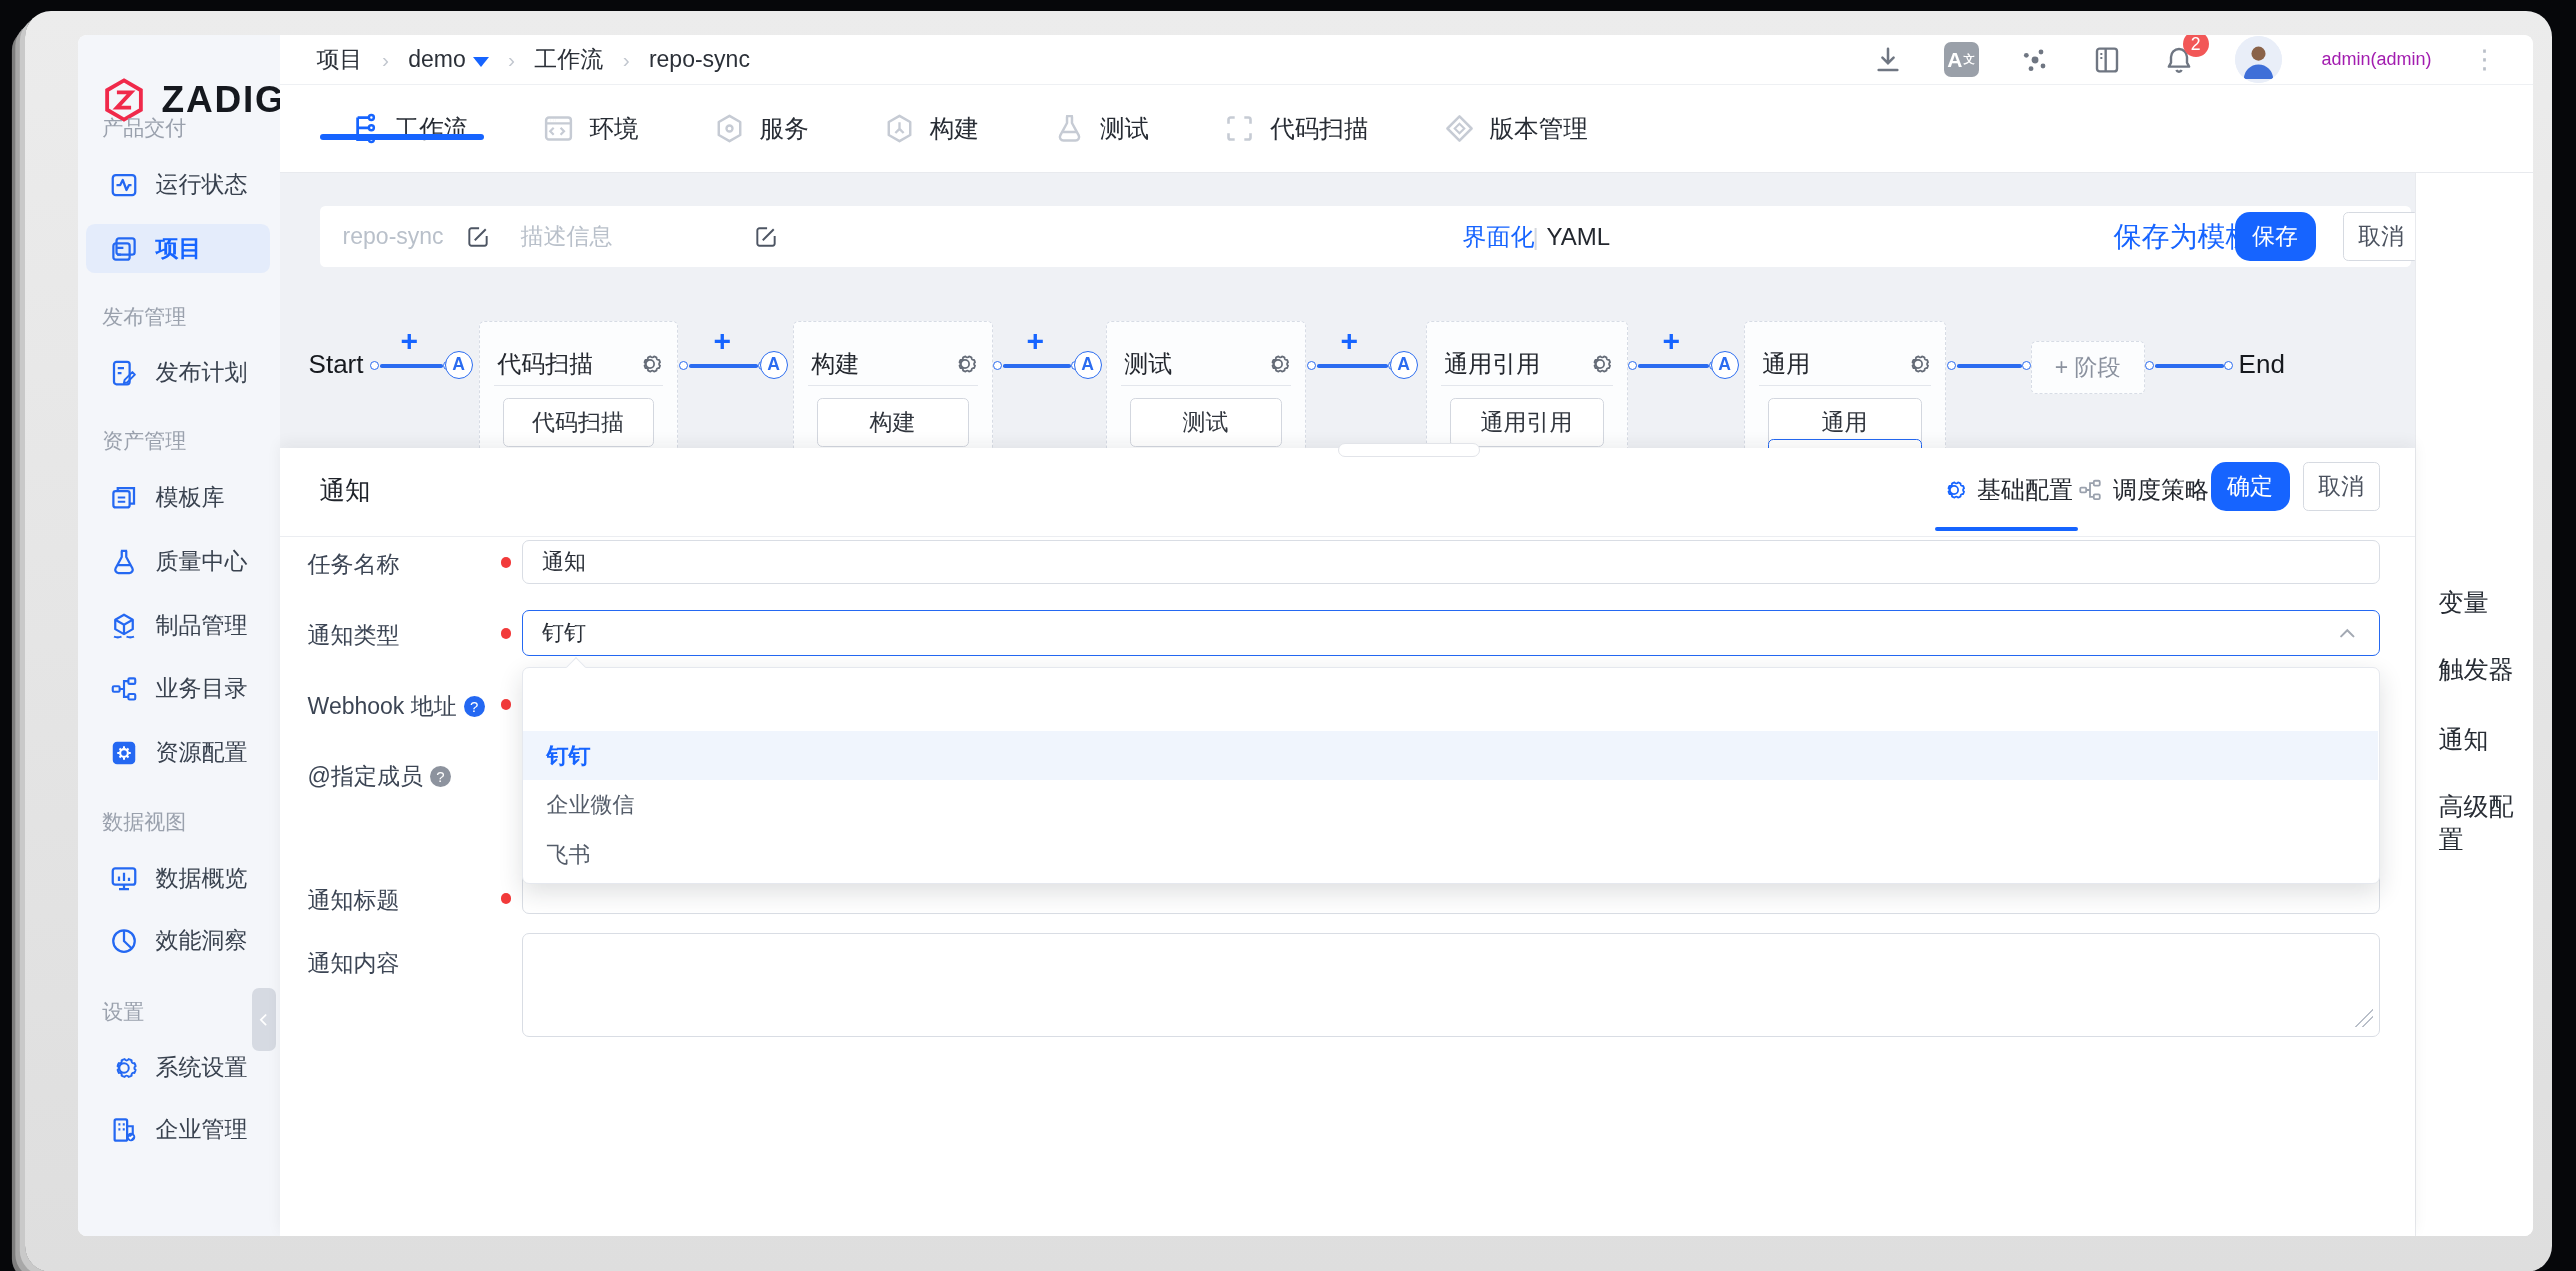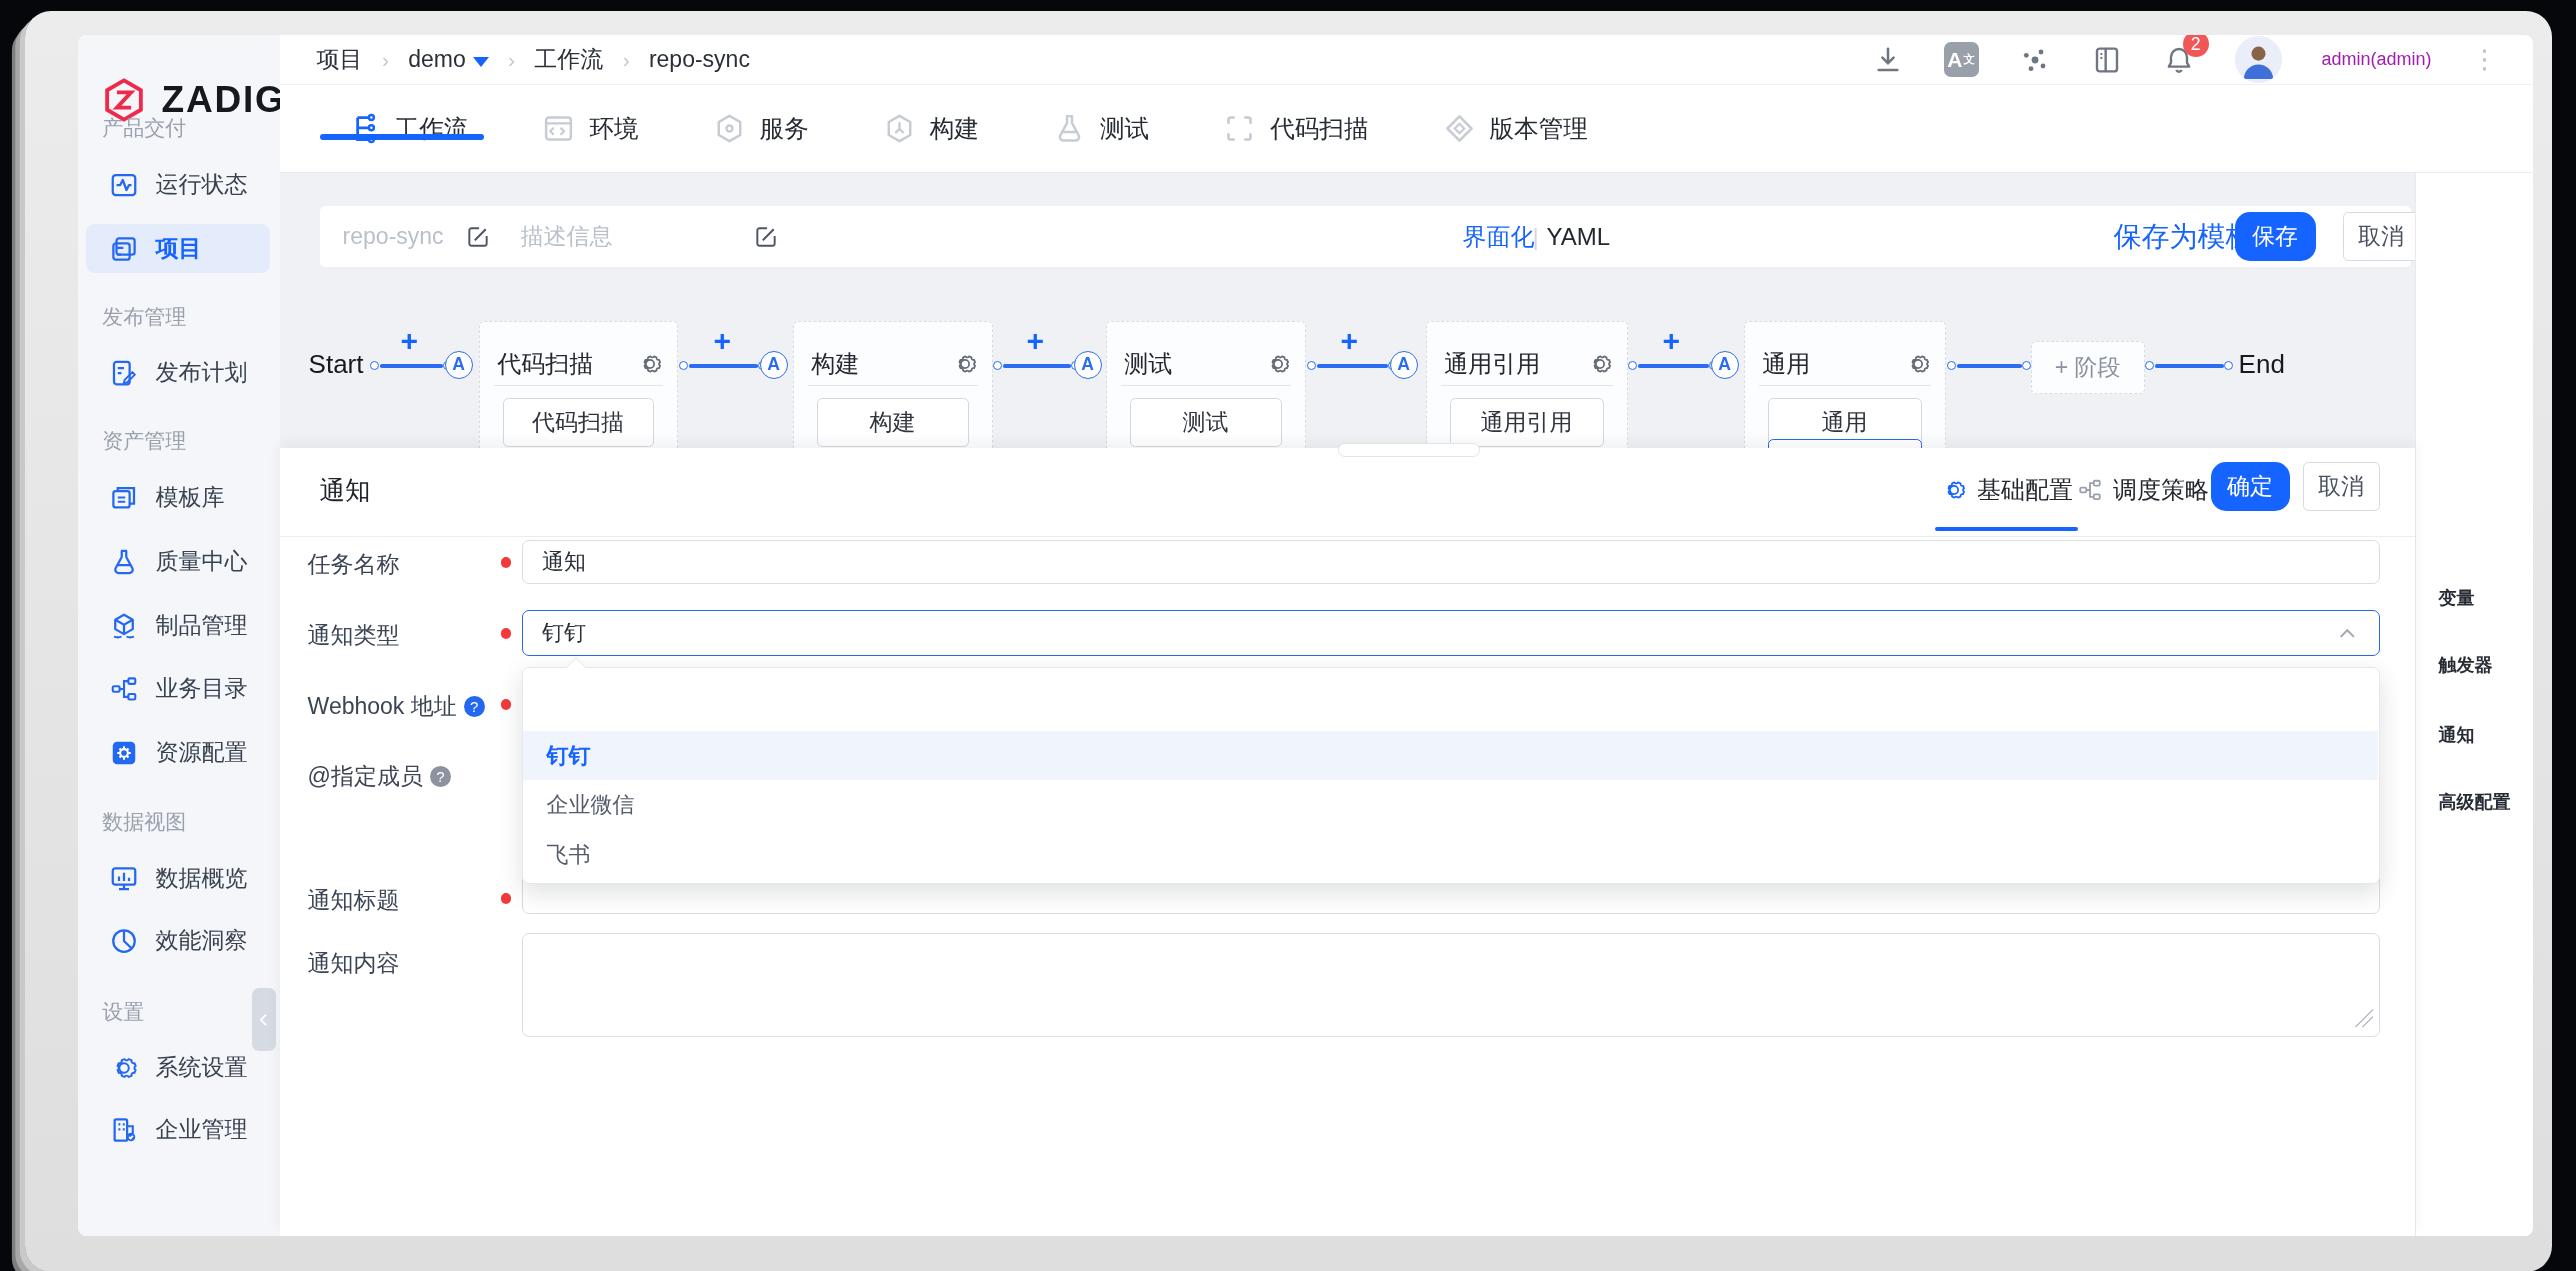--- a/index.html
+++ b/index.html
@@ -55,21 +55,21 @@
   .tab svg { width:33px; height:33px; color:#c6cbd4; }
   .tab.active svg { color:#1664ff; }
   .tab.active::after { content:""; position:absolute; left:-21px; right:-8.8px; bottom:5.3px; height:6.1px;
                        background:#1664ff; border-radius:3.5px; }
   .tabs-row { display:flex; gap:60px; margin-left:61px; }
 
   
   .content { position:absolute; left:202px; top:138px; width:2135px; height:1063px; background:#eff1f5; }
   .right-rail { position:absolute; left:2337px; top:138px; width:118px; height:1063px; background:#fff;
                 border-left:0.9px solid #e8eaee; }
-  .rail-item { position:absolute; left:23px; font-size:18px; color:#272c34; font-weight:bold; cursor:pointer; }
+  .rail-item { position:absolute; left:23px; font-size:25px; color:#272c34; font-weight:normal; cursor:pointer; }
 
   
   .toolbar-card { position:absolute; left:40px; top:33px; width:2091px; height:61px; background:#fff;
                   border-radius:5.3px; display:flex; align-items:center; }
   .ghost-text { color:#b9c0ca; font-size:23px; }
   .edit-ic { width:26px; height:26px; color:#4d5563; margin-left:21px; cursor:pointer; }
   .mode-link { font-size:24px; cursor:pointer; }
   .btn { height:49px; border-radius:5.3px; font-size:23px; display:flex; align-items:center; justify-content:center;
          cursor:pointer; }
   .btn-primary { background:#1664ff; color:#fff;border-radius:15px; }

